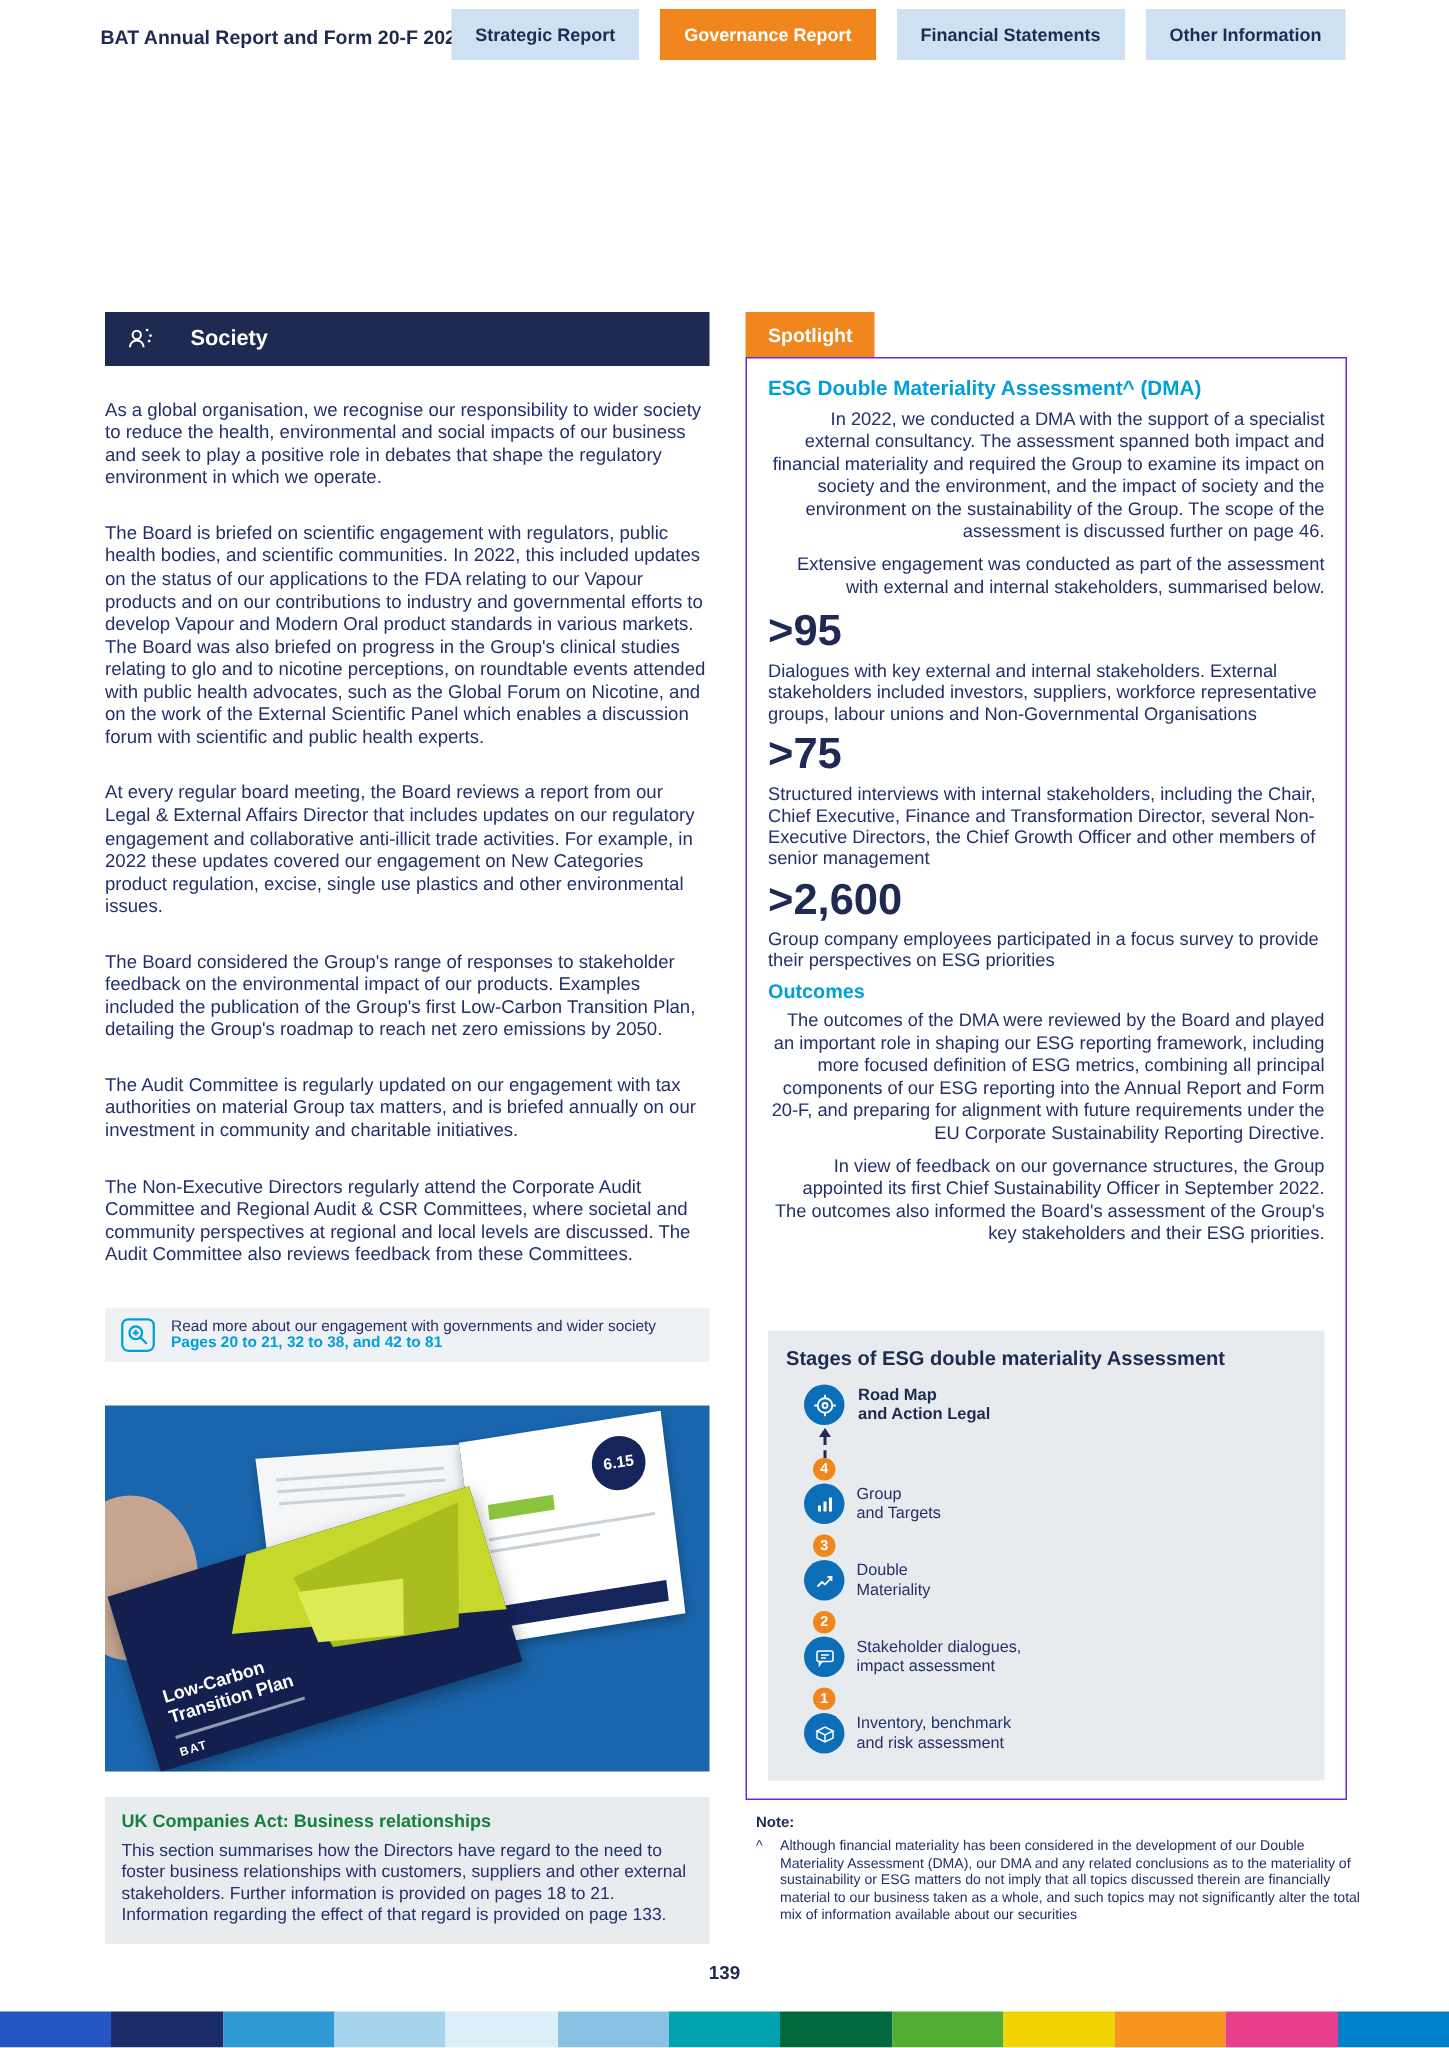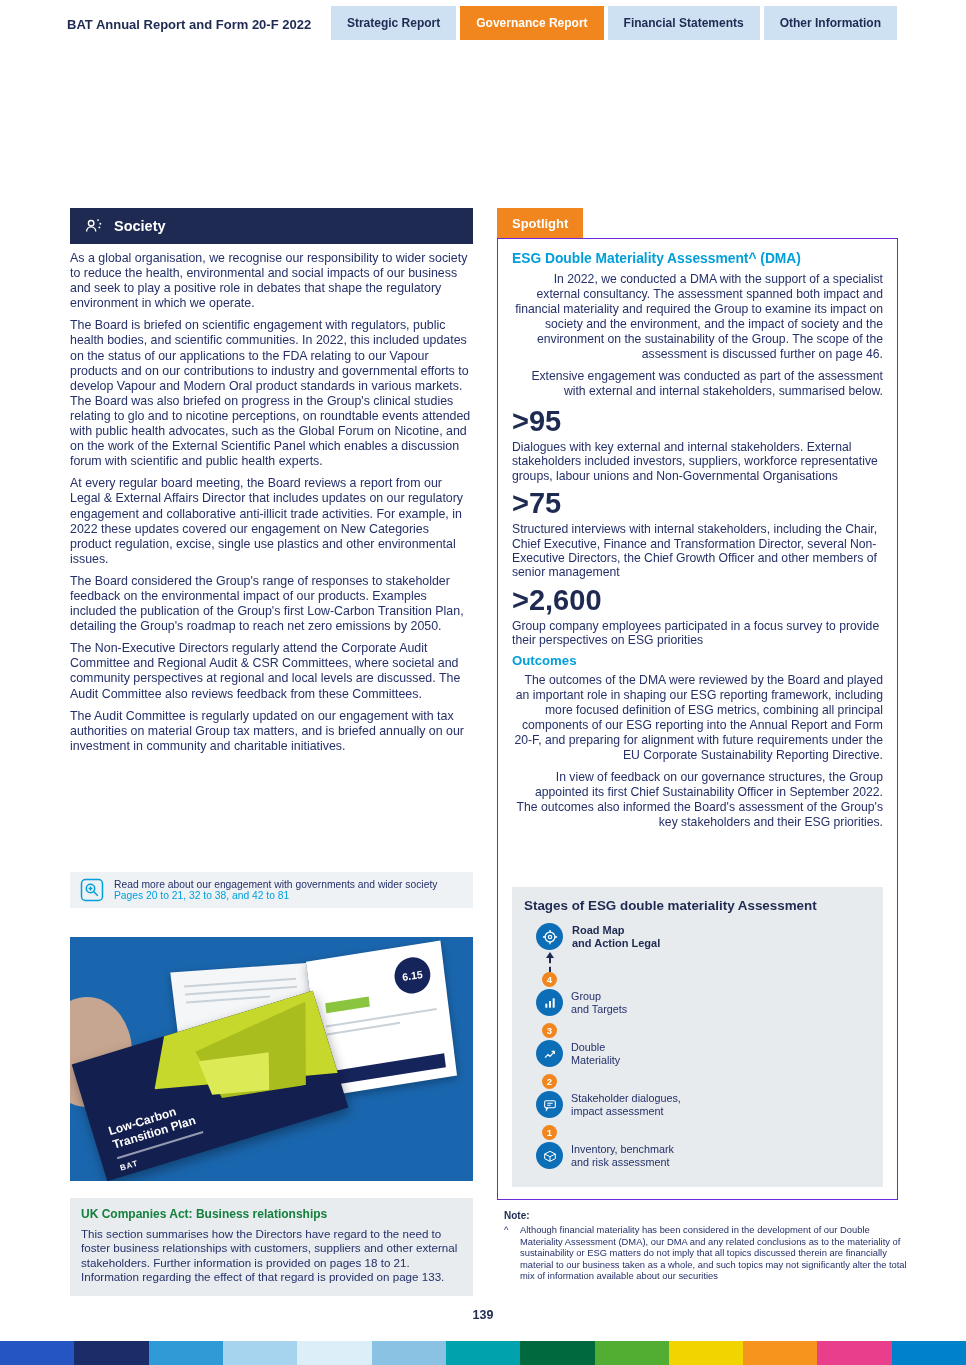--- a/index.html
+++ b/index.html
@@ -4,43 +4,43 @@
 <style>
   * { margin:0; padding:0; box-sizing:border-box; }
   html,body { background:#ffffff; }
   body {
     width:966px; height:1365px; position:relative; overflow:hidden;
     font-family:"Liberation Sans", sans-serif; color:#25306a;
   }
 
   
   .header-title { position:absolute; left:67px; top:17px; font-size:13px; font-weight:bold; color:#1e2a52; }
-  .tabs { position:absolute; top:6px; right:69px; display:flex; gap:4px; }
+  .tabs { position:absolute; top:6px; right:69px; display:flex; gap:14px; }
   .tab {
     background:#cde1f2; color:#1e2a52; font-size:12px; font-weight:bold;
     padding:0 16px; height:34px; display:flex; align-items:center; cursor:pointer;
   }
   .tab.active { background:#f0861d; color:#ffffff; }
 
   
   .left-col { position:absolute; left:70px; top:208px; width:403px; }
   .society-header {
     background:#1e2a52; color:#fff; height:36px;
     display:flex; align-items:center; gap:10px; padding:0 12px;
   }
-  .society-title { font-size:14.5px; font-weight:bold; }
-  .society-body { padding-top:7px; display:flex; flex-direction:column; gap:7px; }
+  .society-title { font-size:14.5px; font-weight:bold;margin-left:13px; }
+  .society-body { padding-top:22px; display:flex; flex-direction:column; gap:22px; }
   .society-body p { font-size:12.4px; line-height:15.1px; }
 
   .readmore {
     position:absolute; left:0; top:664px; width:403px; height:36px;
     background:#eff2f5; display:flex; align-items:center; gap:10px; padding:0 10px;
   }
   .readmore-text .l1 { font-size:10.3px; color:#25306a; }
-  .readmore-text .l2 { font-size:10.3px; font-weight:normal; color:#009fda; }
+  .readmore-text .l2 { font-size:10.3px; font-weight:bold; color:#009fda; }
 
   
   .brochure { position:absolute; left:0; top:729px; width:403px; height:244px; background:#1a66ae; overflow:hidden; }
   .hand { position:absolute; left:-28px; top:60px; width:90px; height:110px; background:#e6b28c; border-radius:50%; opacity:.85; }
   .open-book { position:absolute; left:108px; top:22px; width:272px; height:136px; transform:rotate(-7deg); }
   .page { position:absolute; top:0; width:136px; height:136px; box-shadow:0 3px 8px rgba(0,0,0,.3); }
   .page.left  { left:0; background:#f4f6f7; transform:skewY(3deg); }
   .page.right { left:136px; background:#ffffff; transform:skewY(-2deg); }
   .page .line { position:absolute; left:12px; right:12px; height:2px; background:#c9d2d8; }
   .page .photo { position:absolute; left:10px; bottom:10px; width:70px; height:38px;
@@ -147,22 +147,22 @@
       </svg>
     </span>
     <span class="society-title">Society</span>
   </div>
 
   <div class="society-body">
     <p>As a global organisation, we recognise our responsibility to wider society to reduce the health, environmental and social impacts of our business and seek to play a positive role in debates that shape the regulatory environment in which we operate.</p>
     <p>The Board is briefed on scientific engagement with regulators, public health bodies, and scientific communities. In 2022, this included updates on the status of our applications to the FDA relating to our Vapour products and on our contributions to industry and governmental efforts to develop Vapour and Modern Oral product standards in various markets. The Board was also briefed on progress in the Group's clinical studies relating to glo and to nicotine perceptions, on roundtable events attended with public health advocates, such as the Global Forum on Nicotine, and on the work of the External Scientific Panel which enables a discussion forum with scientific and public health experts.</p>
     <p>At every regular board meeting, the Board reviews a report from our Legal &amp; External Affairs Director that includes updates on our regulatory engagement and collaborative anti-illicit trade activities. For example, in 2022 these updates covered our engagement on New Categories product regulation, excise, single use plastics and other environmental issues.</p>
     <p>The Board considered the Group's range of responses to stakeholder feedback on the environmental impact of our products. Examples included the publication of the Group's first Low-Carbon Transition Plan, detailing the Group's roadmap to reach net zero emissions by 2050.</p>
+    <p>The Audit Committee is regularly updated on our engagement with tax authorities on material Group tax matters, and is briefed annually on our investment in community and charitable initiatives.</p>
     <p>The Non-Executive Directors regularly attend the Corporate Audit Committee and Regional Audit &amp; CSR Committees, where societal and community perspectives at regional and local levels are discussed. The Audit Committee also reviews feedback from these Committees.</p>
-    <p>The Audit Committee is regularly updated on our engagement with tax authorities on material Group tax matters, and is briefed annually on our investment in community and charitable initiatives.</p>
   </div>
 
   <div class="readmore">
     <span>
       <svg viewBox="0 0 24 24" width="24" height="24" fill="none" stroke="#009fda" stroke-width="1.5">
         <rect x="1.5" y="1.5" width="21" height="21" rx="4"></rect>
         <circle cx="10.5" cy="10.5" r="4.2"></circle>
         <path d="M13.8 13.8l4 4"></path>
         <path d="M10.5 8.6v3.8M8.6 10.5h3.8"></path>
       </svg>

